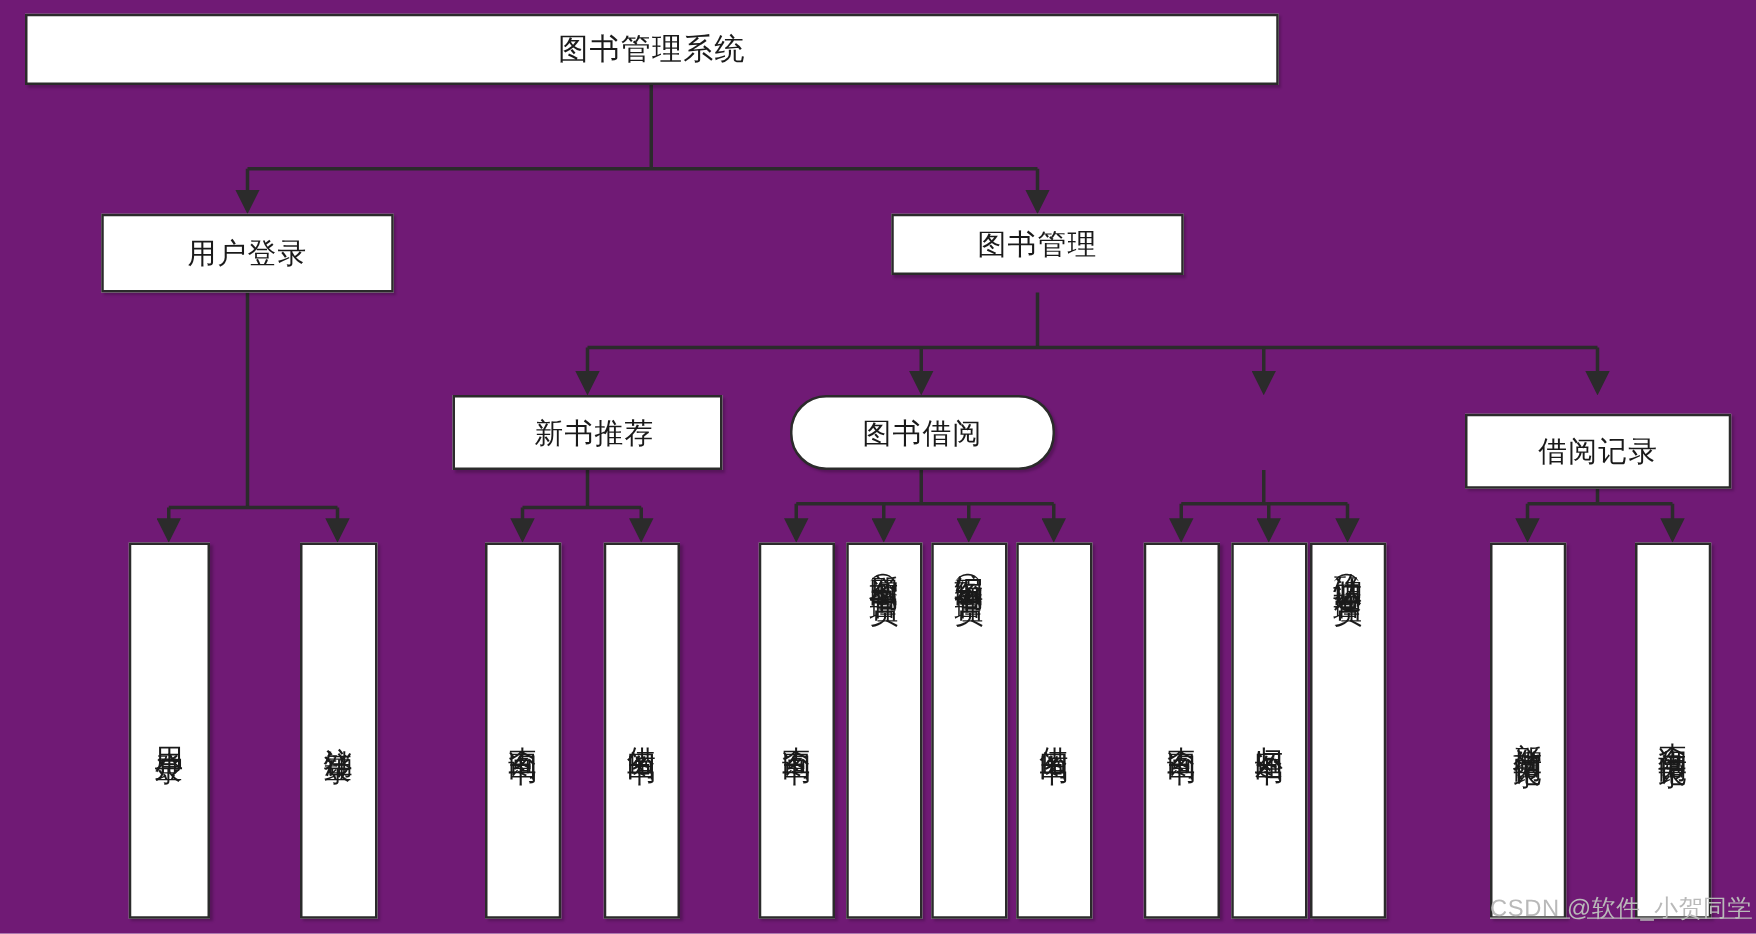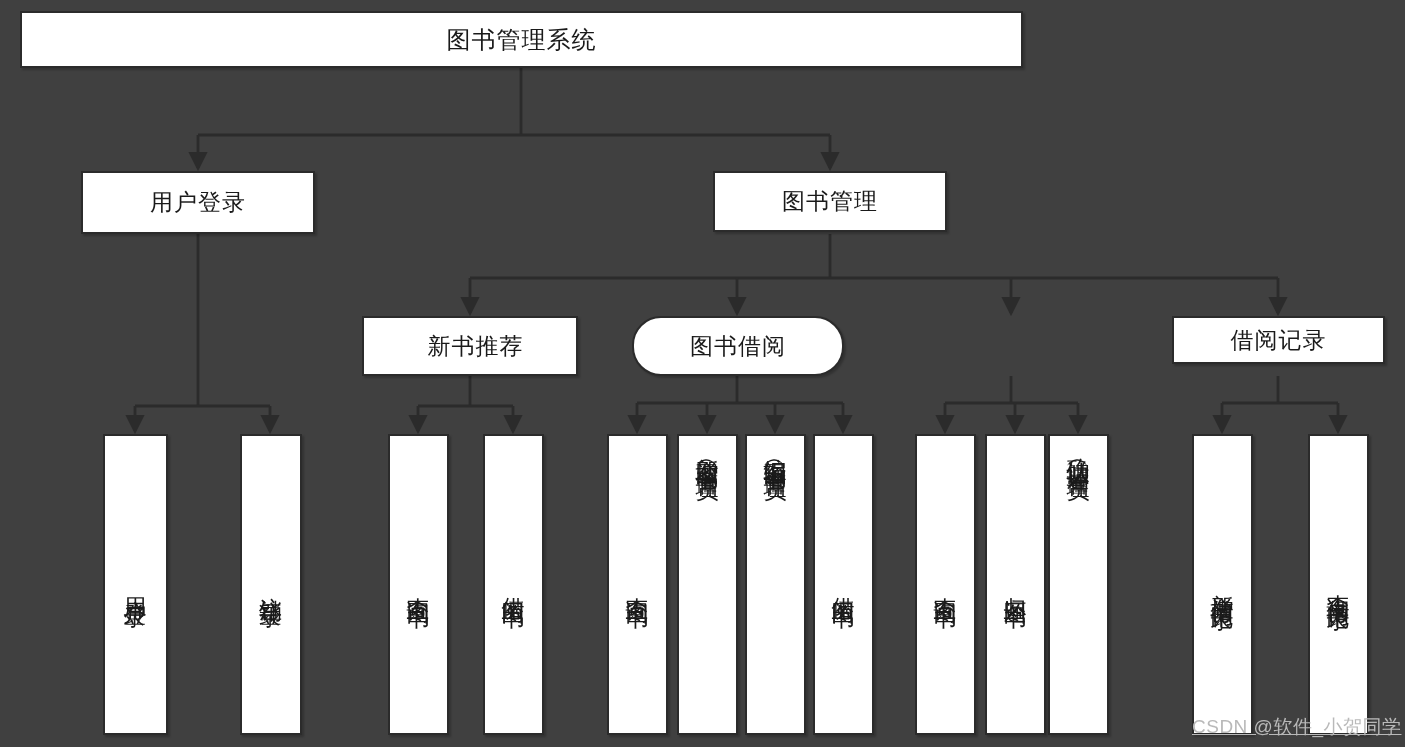--- a/index.html
+++ b/index.html
@@ -7,21 +7,21 @@
     padding: 0;
     background: #ffffff;
   }
   body {
     font-family: "Liberation Sans", "DejaVu Sans", sans-serif;
   }
   #canvas {
     position: relative;
     width: 1405px;
     height: 747px;
-    background: #404040;
+    background: #701a75;
     overflow: hidden;
   }
   #edges {
     position: absolute;
     left: 0;
     top: 0;
     width: 1405px;
     height: 747px;
   }
   .node {
@@ -123,25 +123,25 @@
       <path d="M 1278 376 L 1278 403"></path>
       <path d="M 1222 403 L 1338 403"></path>
       <path d="M 1222 403 L 1222 431" marker-end="url(#arrow)"></path>
       <path d="M 1338 403 L 1338 431" marker-end="url(#arrow)"></path>
     </g>
   </svg>
 
   <div class="node node-h node-title" style="left:20px; top:11px; width:1003px; height:57px;">图书管理系统</div>
 
   <div class="node node-h" style="left:81px; top:171px; width:234px; height:63px;">用户登录</div>
-  <div class="node node-h" style="left:713px; top:171px; width:234px; height:61px;">图书管理</div>
+  <div class="node node-h" style="left:713px; top:171px; width:234px; height:49px;">图书管理</div>
 
   <div class="node node-h" style="left:362px; top:316px; width:216px; height:60px;padding-left:11px;">新书推荐</div>
   <div class="node node-h" style="left:632px; top:316px; width:212px; height:60px;border-radius:29px;">图书借阅</div>
-  <div class="node node-h" style="left:1172px; top:316px; width:213px; height:48px;">借阅记录</div>
+  <div class="node node-h" style="left:1172px; top:331px; width:213px; height:60px;">借阅记录</div>
 
   <div class="node node-v" style="left:103px; top:434px; width:65px; height:301px;">用户登录</div>
   <div class="node node-v" style="left:240px; top:434px; width:62px; height:301px;">注销登录</div>
 
   <div class="node node-v" style="left:388px; top:434px; width:61px; height:301px;">查询图书</div>
   <div class="node node-v" style="left:483px; top:434px; width:61px; height:301px;">借阅图书</div>
 
   <div class="node node-v" style="left:607px; top:434px; width:61px; height:301px;">查询图书</div>
   <div class="node node-v top-aligned" style="left:677px; top:434px; width:61px; height:301px;">新增图书（管理员）</div>
   <div class="node node-v top-aligned" style="left:745px; top:434px; width:61px; height:301px;">编辑图书（管理员）</div>

